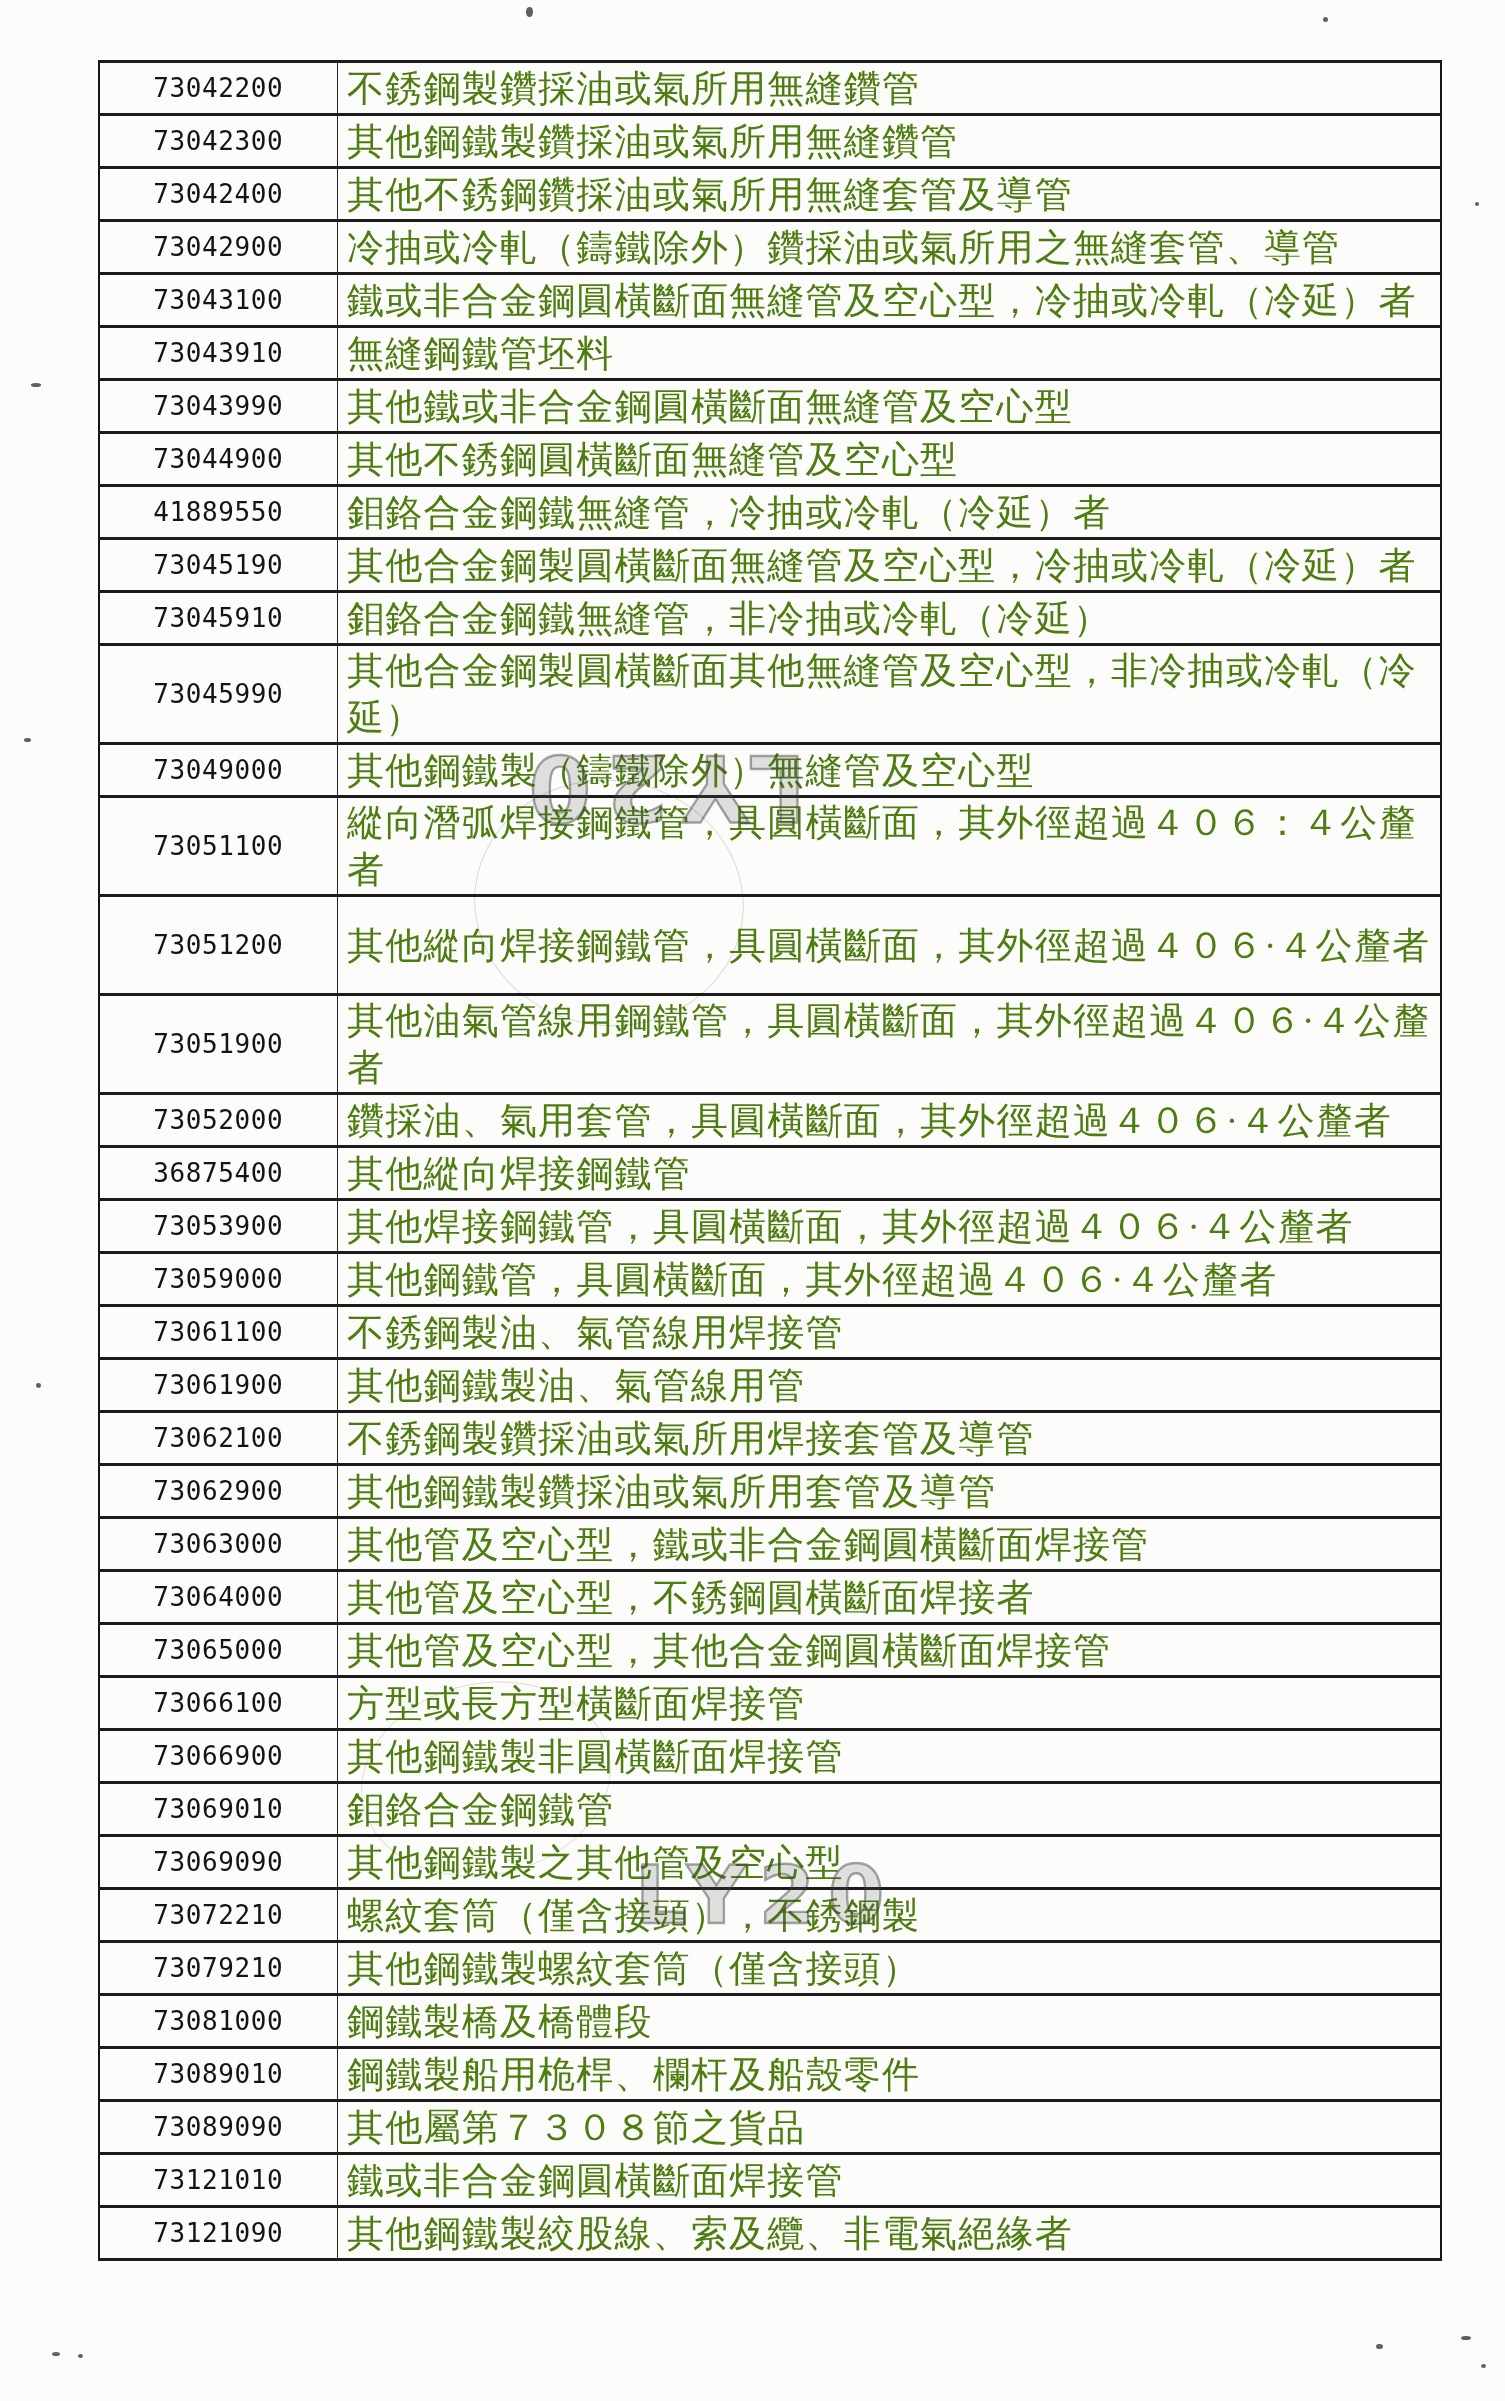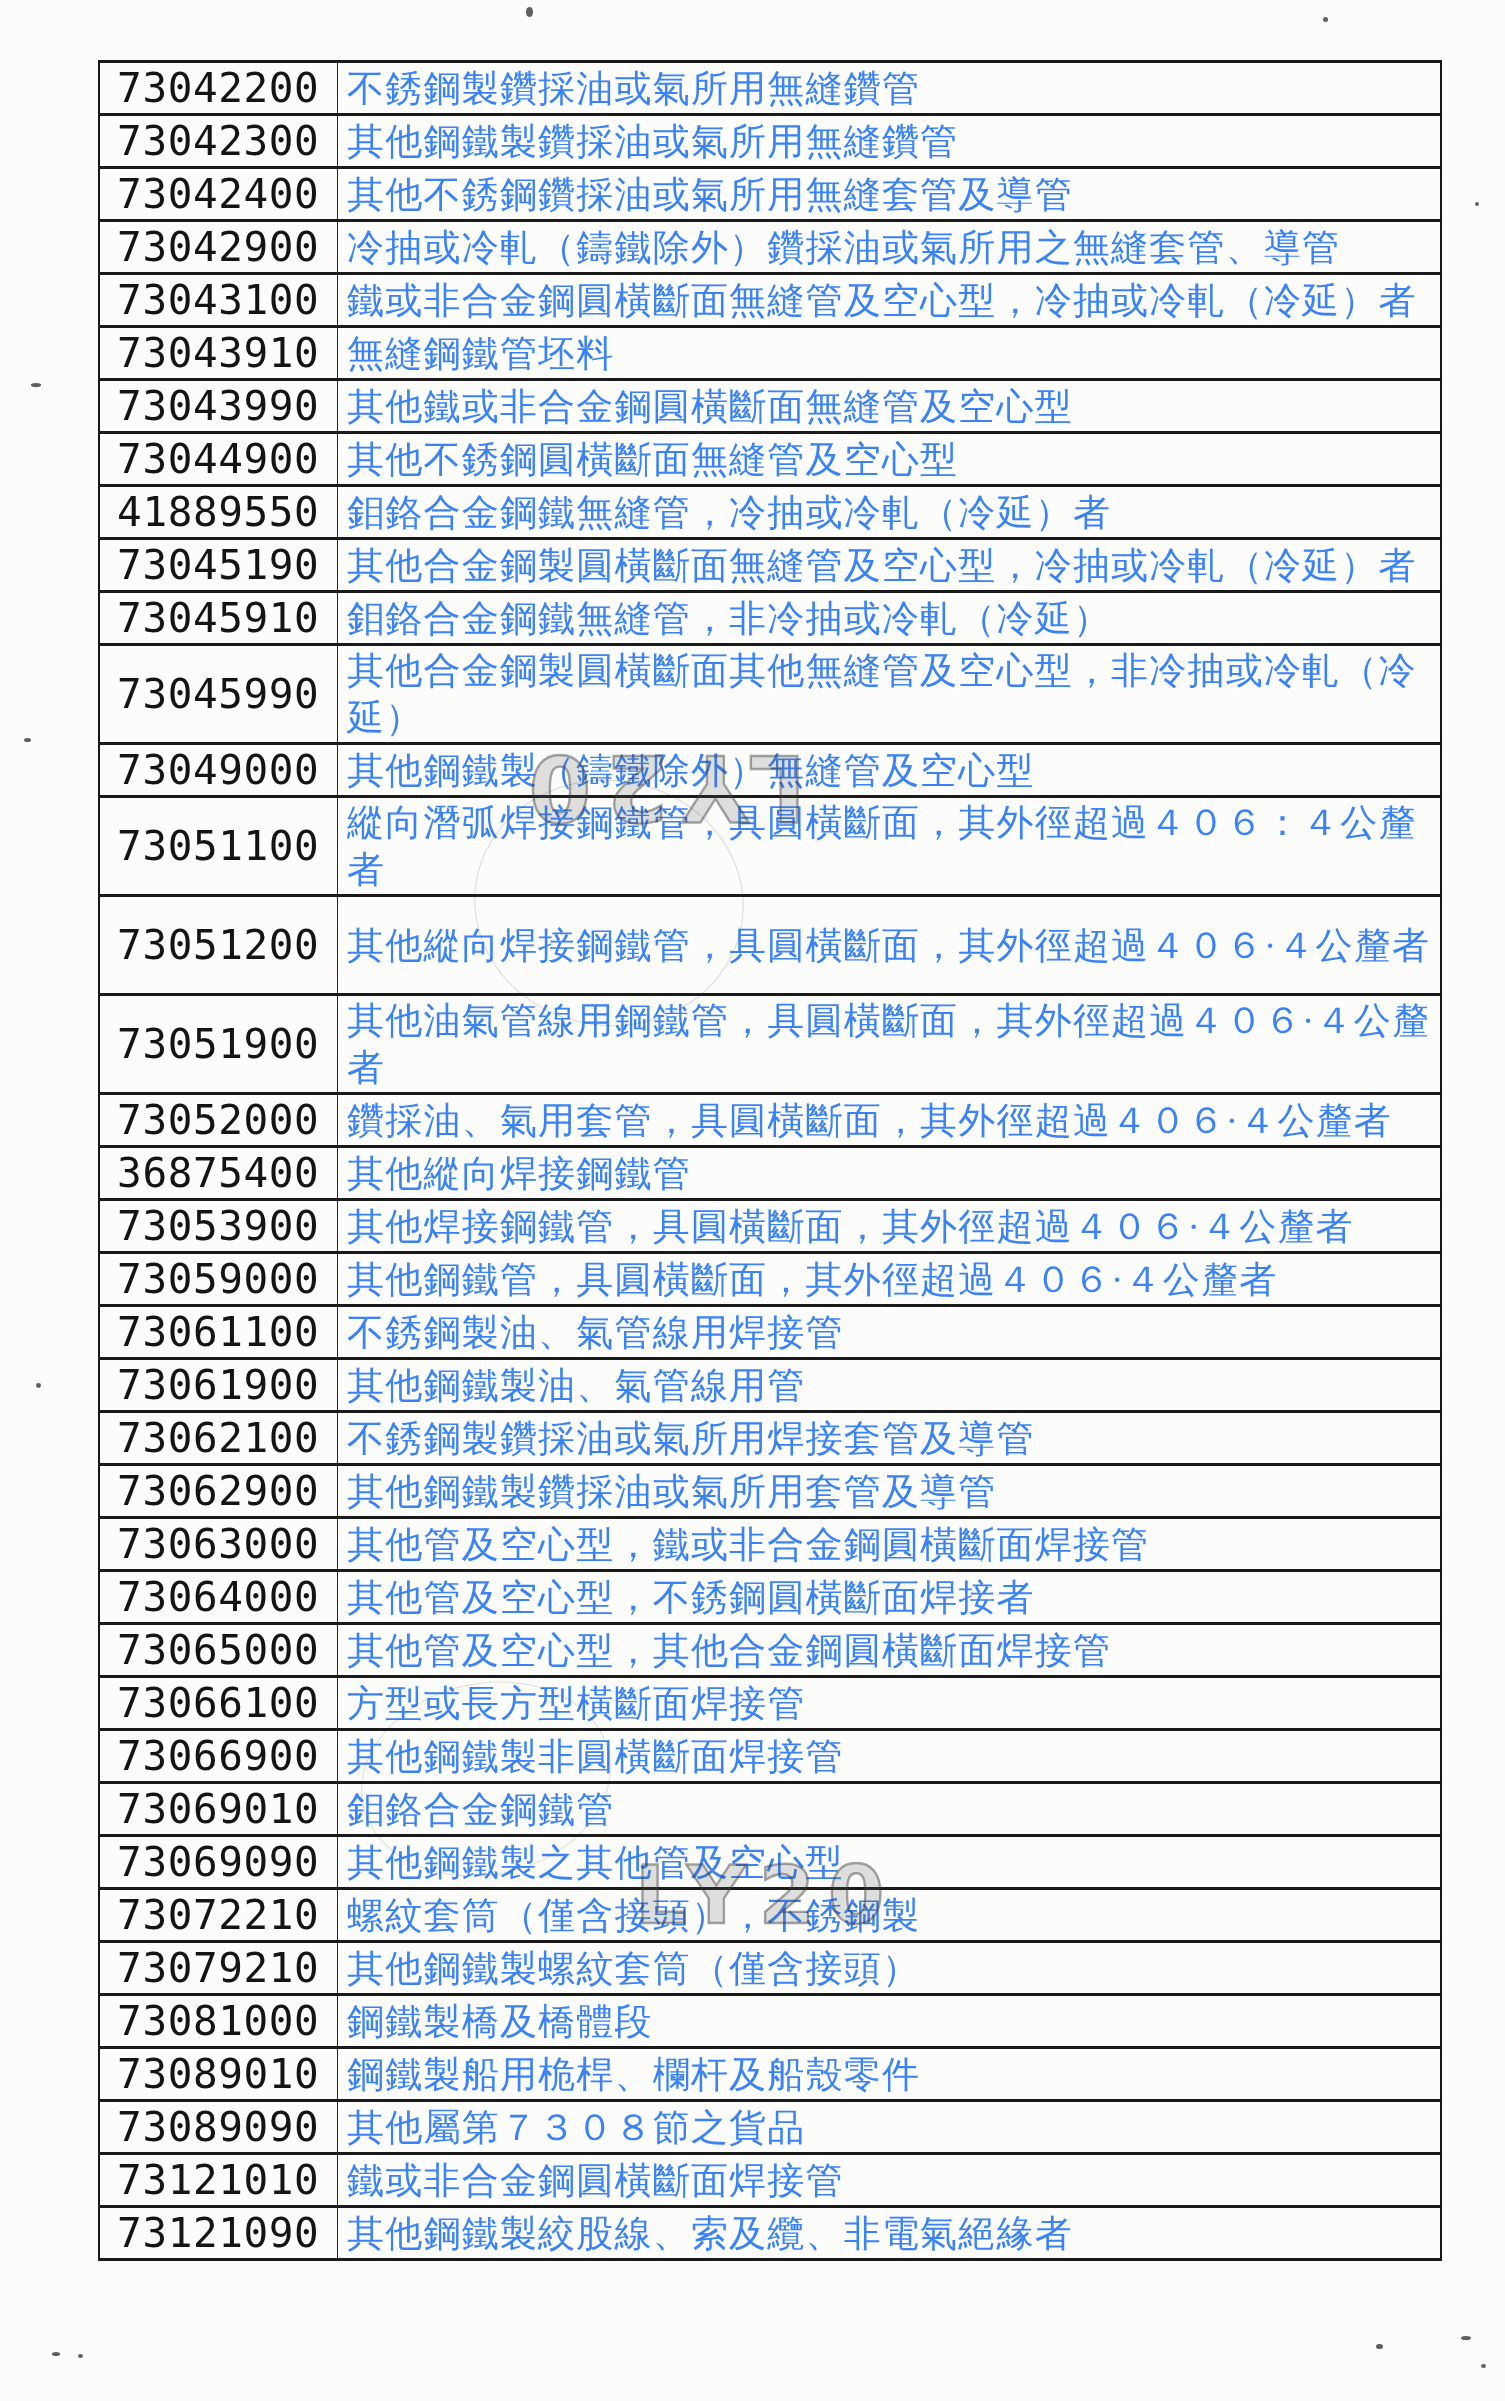--- a/index.html
+++ b/index.html
@@ -33,32 +33,32 @@
     border-bottom: 3px solid #1b1b1b;
     border-left: 1.8px solid #222222;
     border-right: 1.8px solid #222222;
     vertical-align: middle;
     overflow: hidden;
   }
   table.hs-table { border: 2.4px solid #161616; }
 
   td.code-cell {
     font-family: "DejaVu Sans Mono", monospace;
-    font-size: 41px;
+    font-size: 26px;
     letter-spacing: 0.6px;
     text-align: center;
     color: #141414;
     white-space: nowrap;
   }
   td.desc-cell {
     font-size: 37px;
     letter-spacing: 1.2px;
     line-height: 47px;
     padding: 0 6px 0 9.6px;
-    color: #3b82f6;
+    color: #4d7c0f;
     word-break: break-all;
     margin-top: 35px;
   }
 
   
   .stamp {
     position: absolute;
     font-family: "DejaVu Sans", sans-serif;
     font-weight: bold;
     color: rgba(90, 90, 90, 0.18);

